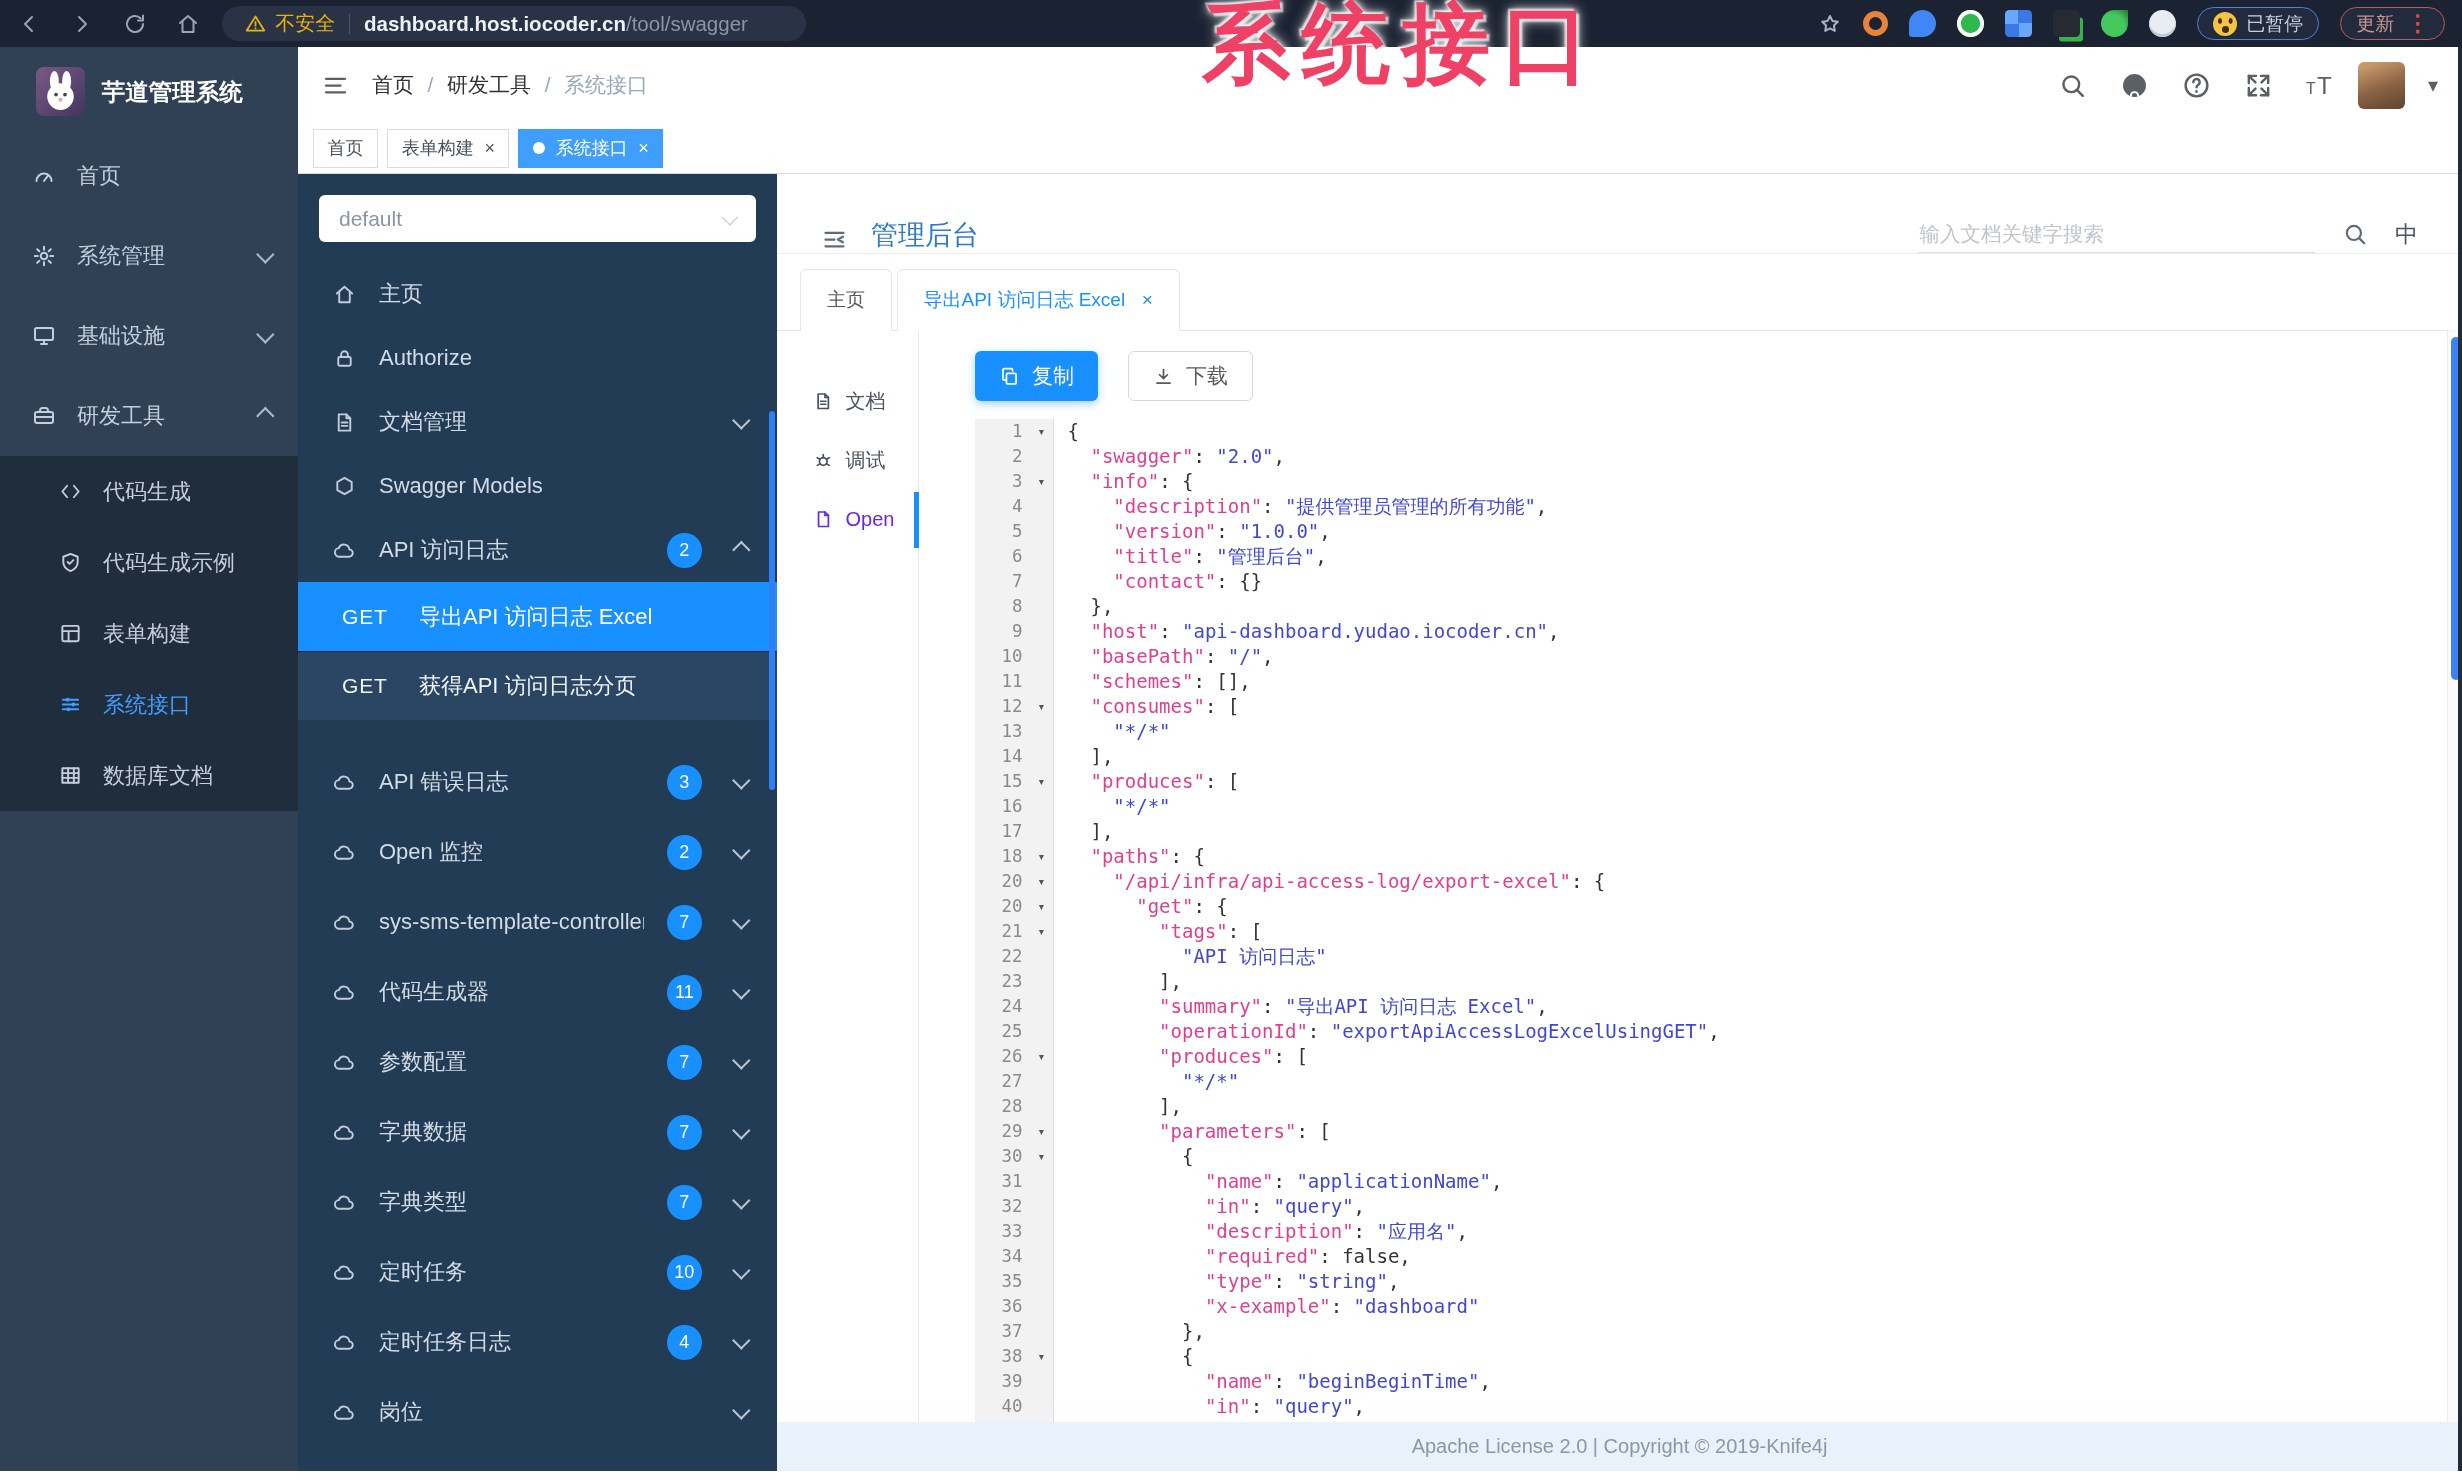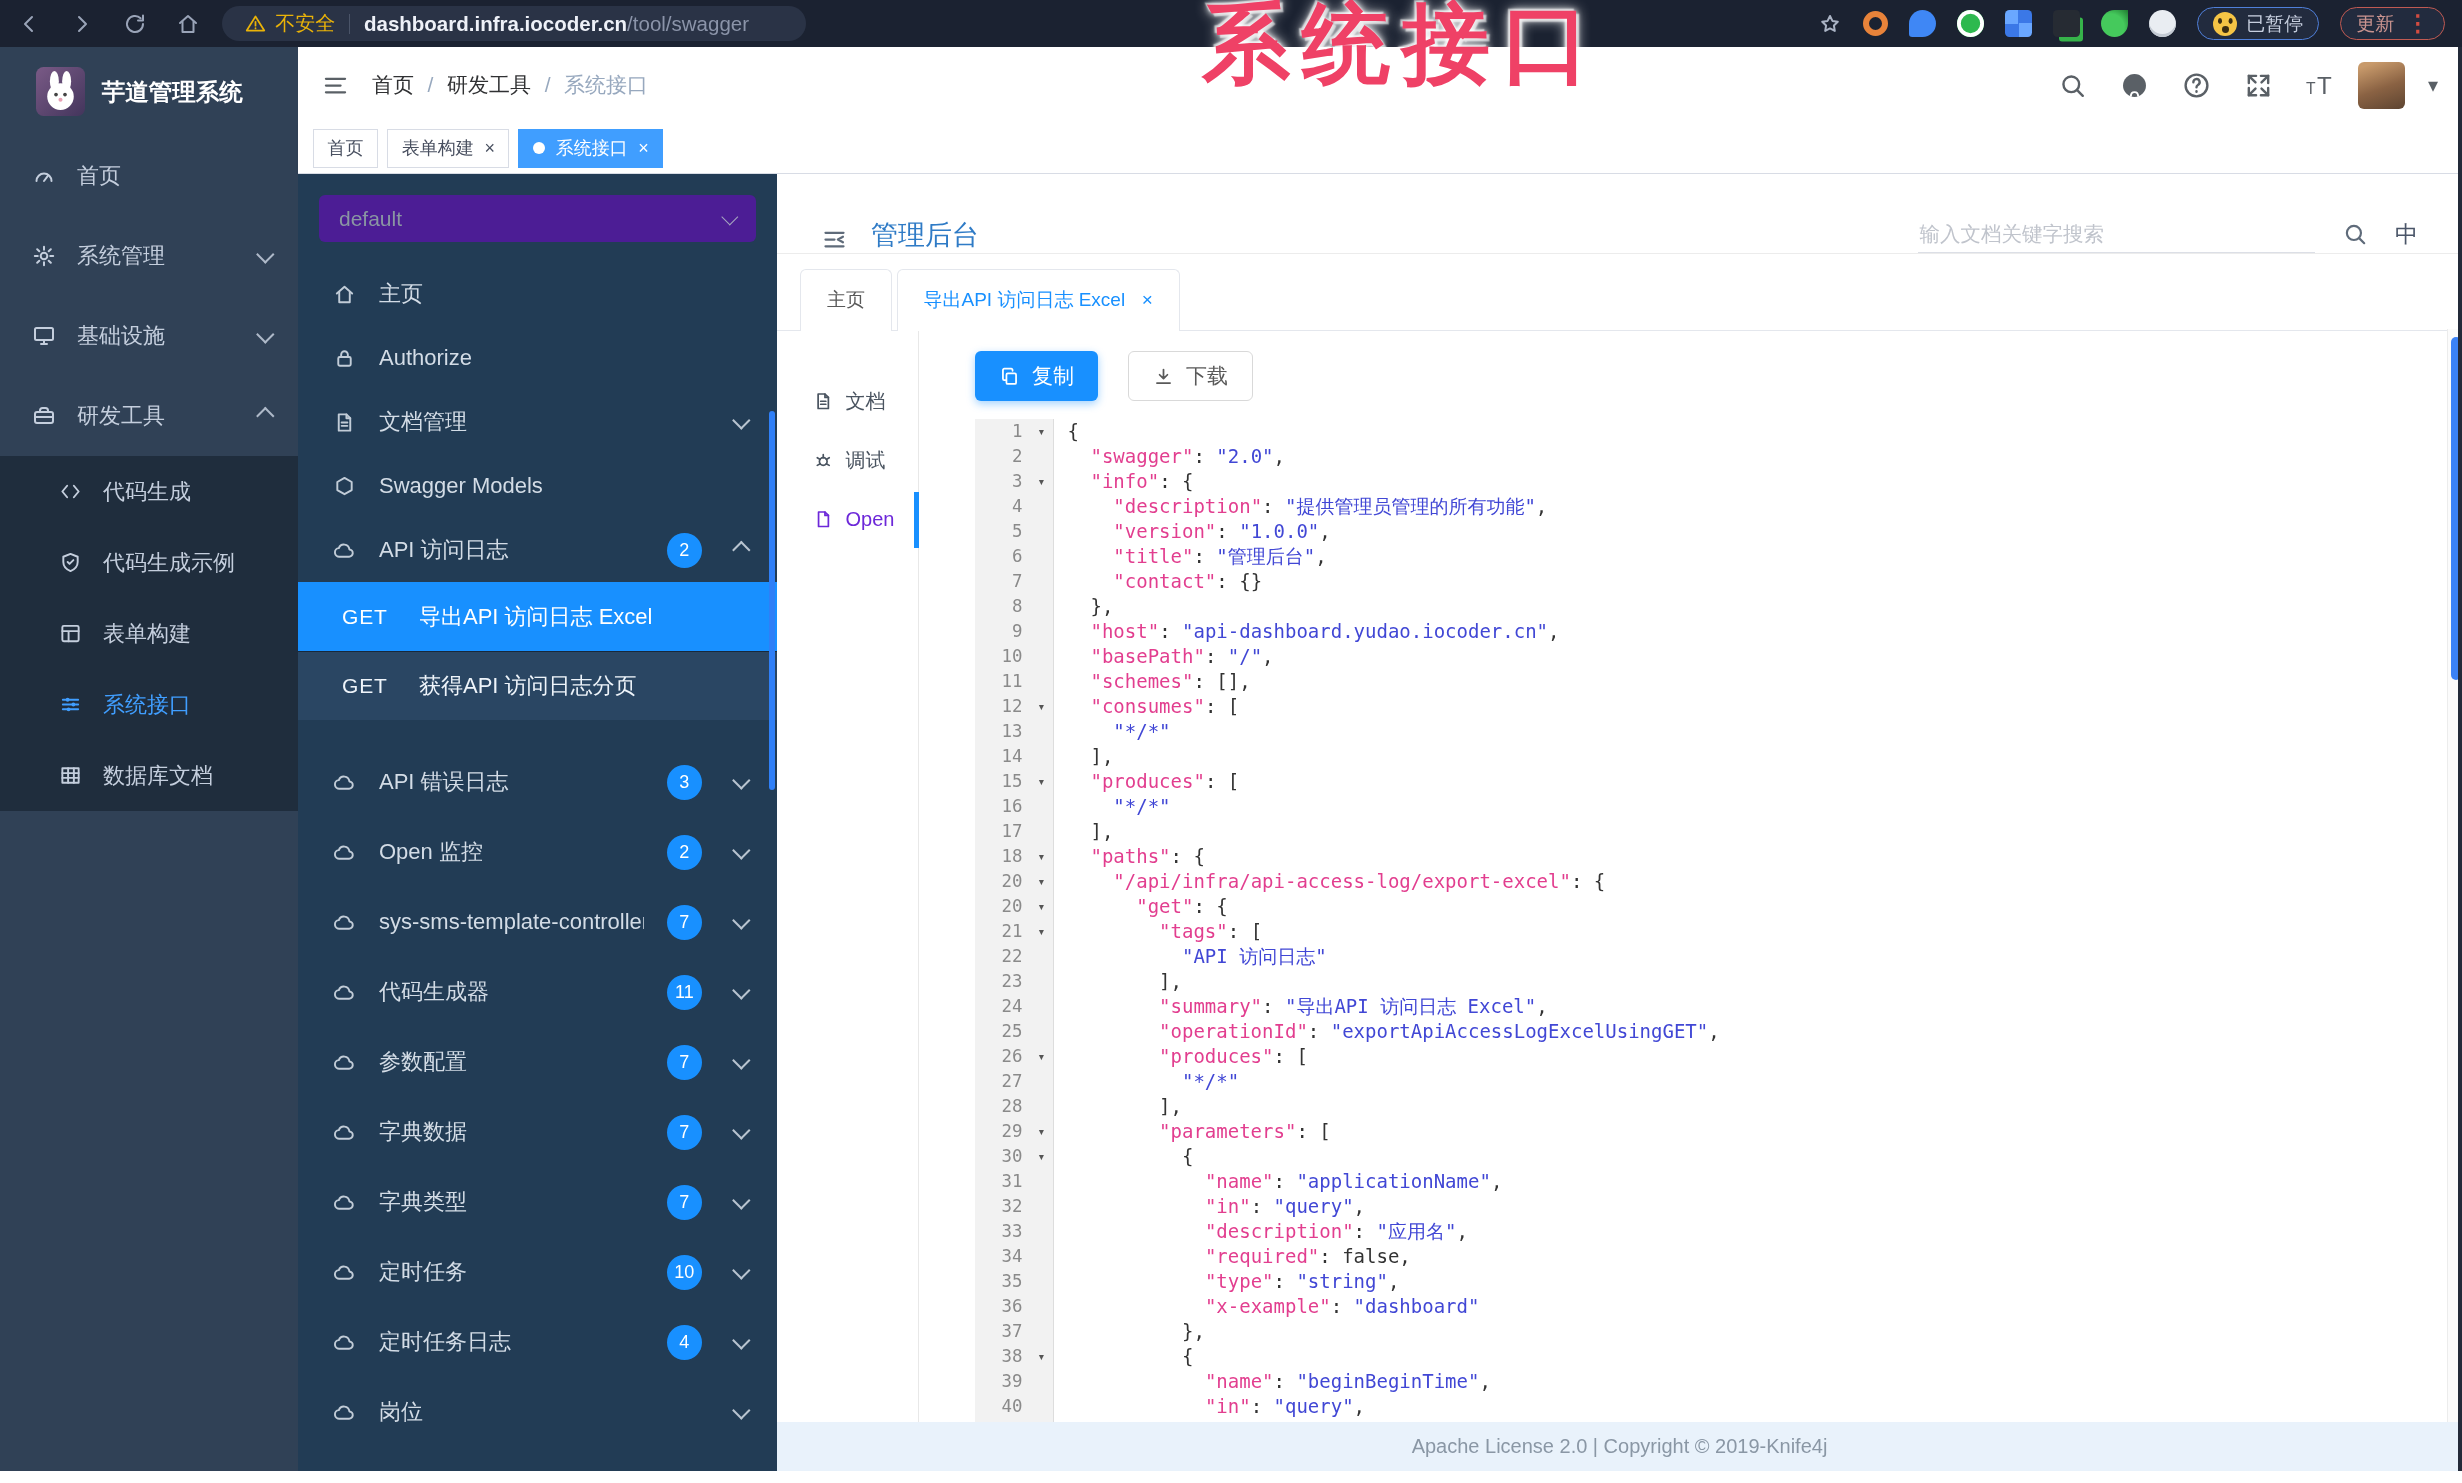--- a/index.html
+++ b/index.html
@@ -79,21 +79,21 @@
        padding:0 13.6px;font-size:18px;color:#495060;box-sizing:border-box;cursor:pointer}
   .tag .dot{display:none}
   .tag .x{font-size:18px;line-height:1}
   .tag.active{background:#409eff;border-color:#409eff;color:#fff}
   .tag.active .dot{display:inline-block;width:12px;height:12px;border-radius:50%;background:#fff}
 
   .lower{flex:1;display:flex;min-height:0}
 
   
   .k-side{width:479px;background:#223c55;flex-shrink:0;position:relative;overflow:hidden}
-  .group{margin:21px 21px 20px 21px;height:47px;background:#4c1d95;border-radius:6px;display:flex;
+  .group{margin:21px 21px 20px 21px;height:47px;background:#ffffff;border-radius:6px;display:flex;
          align-items:center;padding:0 20px;color:#8a96a3;font-size:21px;justify-content:space-between;cursor:pointer}
   .group .chev{border-color:#b6bec7;border-width:1.5px}
   .k-item{height:64px;display:flex;align-items:center;padding:0 29px 0 35px;gap:23px;color:#d3dce6;
           font-size:22px;cursor:pointer}
   .k-item svg{width:23px;height:23px;flex-shrink:0;opacity:.9}
   .k-item .lbl{flex:1;white-space:nowrap;overflow:hidden}
   .badge{min-width:35px;height:35px;border-radius:17.4px;background:#1890ff;color:#fff;font-size:18px;
          display:flex;align-items:center;justify-content:center;padding:0 7.6px;box-sizing:border-box;margin-right:10.6px}
   .k-op{height:68px;display:flex;align-items:center;color:#eef4fa;font-size:22px;background:#2a4663;
         padding-left:44px;border-top:0.8px solid #18293b;cursor:pointer}
@@ -184,21 +184,21 @@
       <span id="warn-ic">
           <svg viewBox="0 0 24 24" fill="none" stroke="currentColor" stroke-width="2" stroke-linecap="round" stroke-linejoin="round">
             <path d="M12 4L22 20H2z"></path>
             <path d="M12 10v4.5"></path>
             <path d="M12 17.4v.3"></path>
           </svg>
         </span>
       <span>不安全</span>
     </span>
     <span class="div"></span>
-    <span class="url"><span class="host">dashboard.infra.iocoder.cn</span><span class="path">/tool/swagger</span></span>
+    <span class="url"><span class="host">dashboard.host.iocoder.cn</span><span class="path">/tool/swagger</span></span>
   </div>
   <div class="bext">
     <span class="star" id="star-ic">
         <svg viewBox="0 0 24 24" fill="none" stroke="currentColor" stroke-width="2" stroke-linecap="round" stroke-linejoin="round">
           <path d="M12 4l2.4 4.9 5.4.8-3.9 3.8.9 5.4-4.8-2.5-4.8 2.5.9-5.4L4.2 9.7l5.4-.8z"></path>
         </svg>
       </span>
     <span id="ext-icons" style="display:flex;gap:21px;align-items:center">
         <span class="ext" style="border:6.8px solid #e8833a;background:#1b2231;border-radius:50%;width:13.6px;height:13.6px"></span>
         <span class="ext" style="background:#3f87f5;border-radius:50% 50% 50% 12%;"></span>

